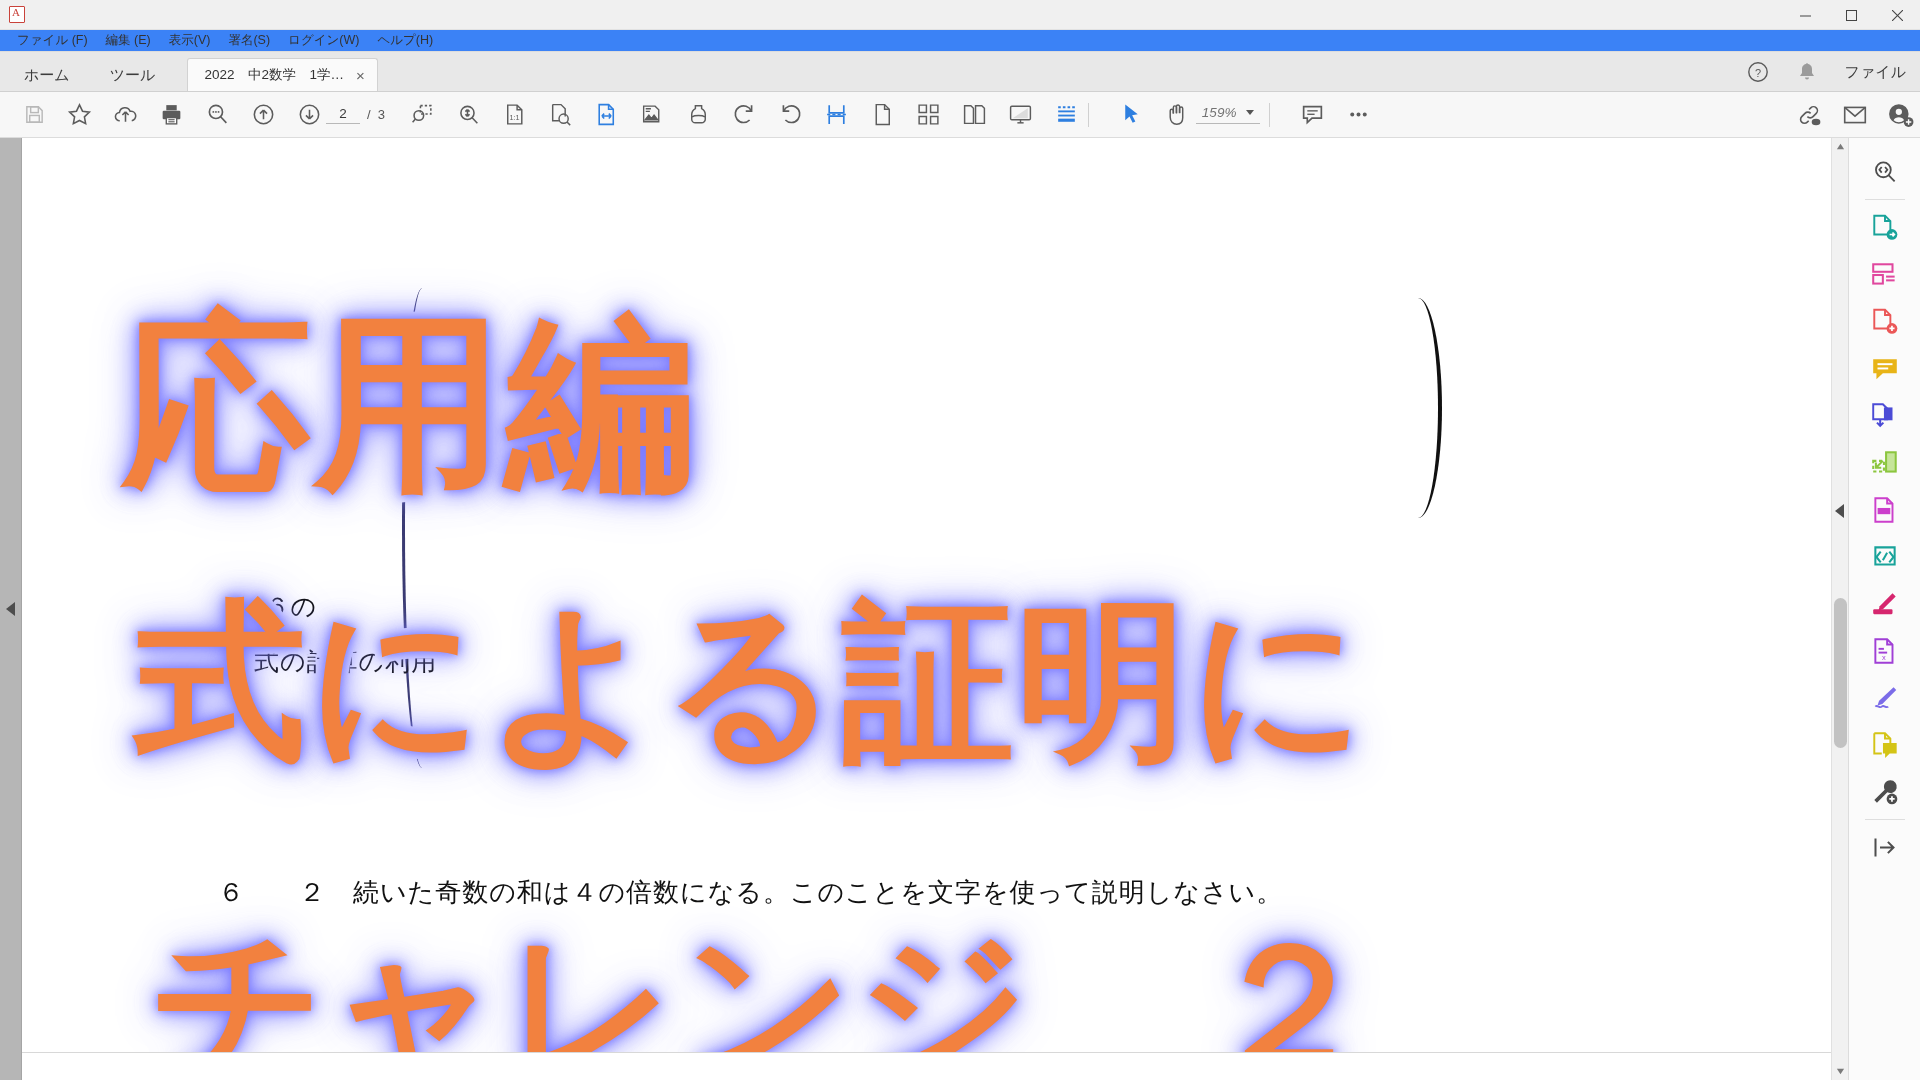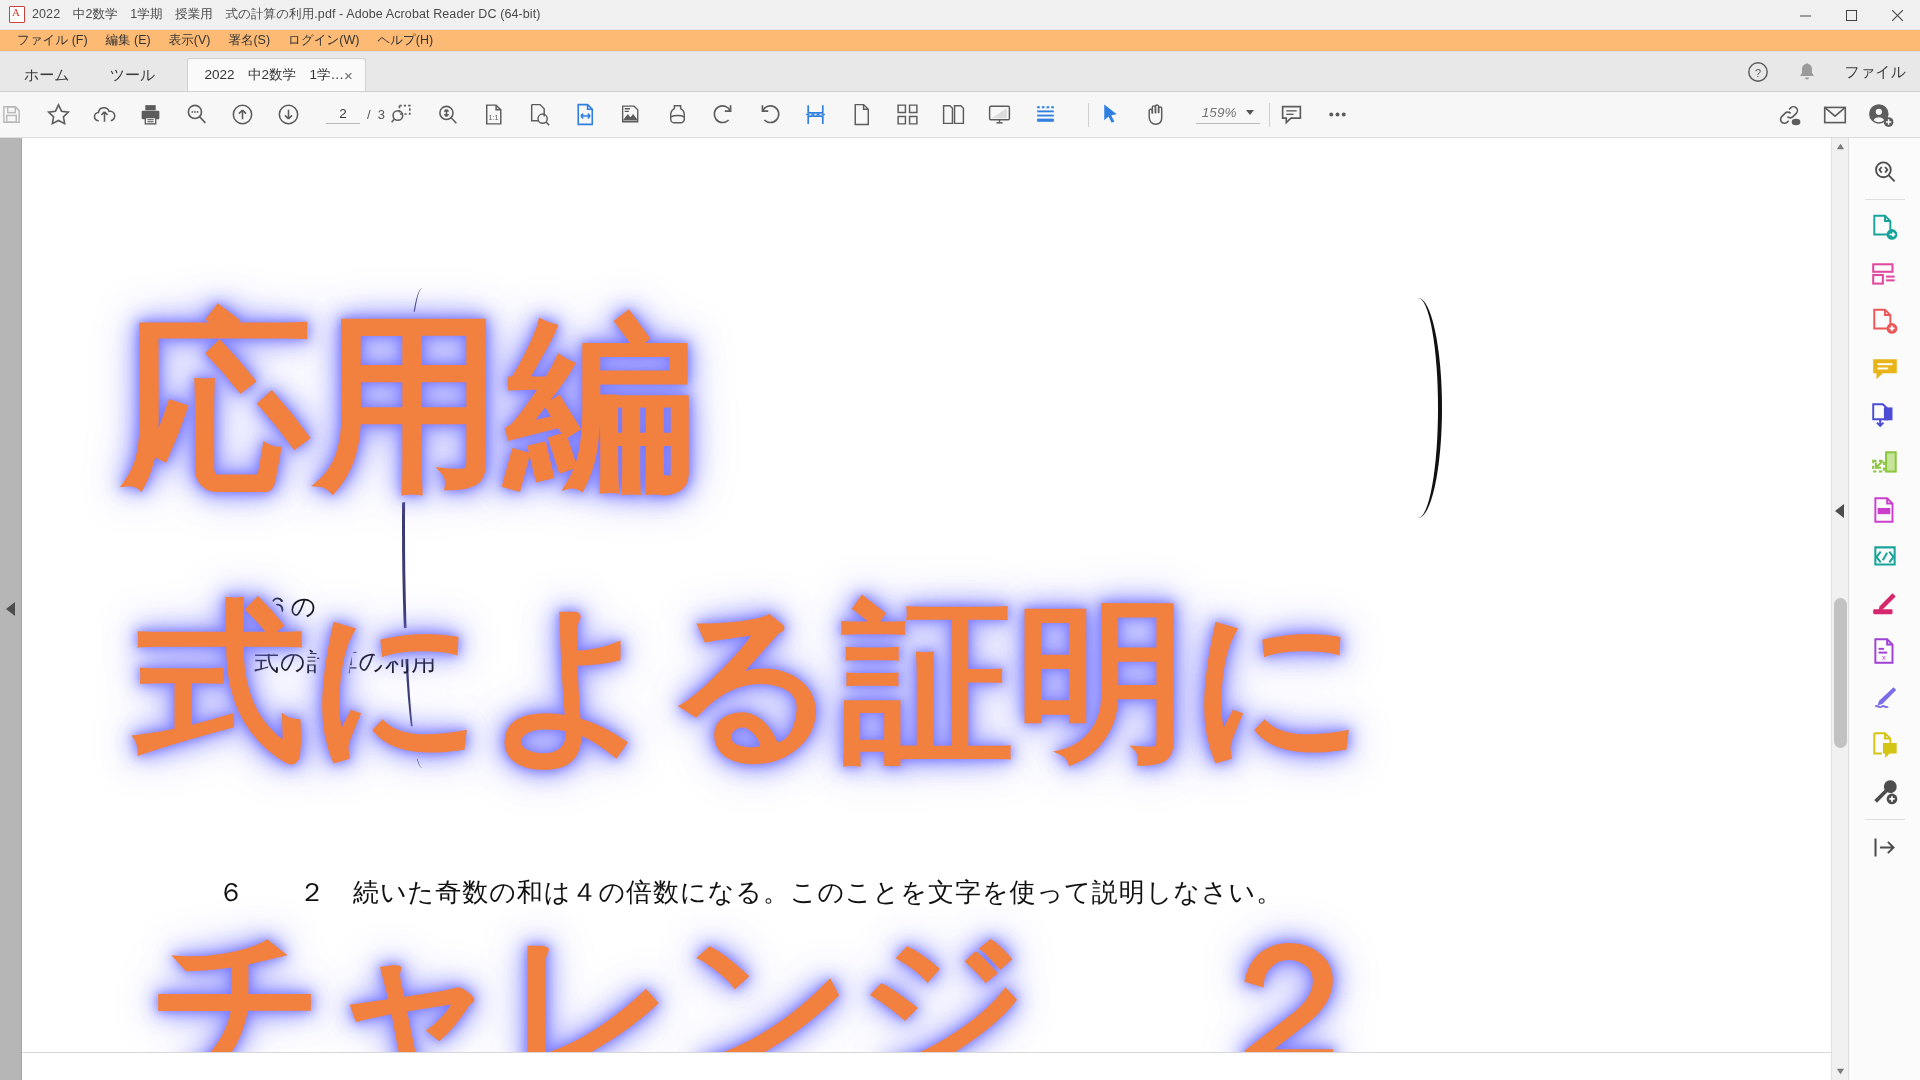--- a/index.html
+++ b/index.html
@@ -32,60 +32,60 @@
   }
   .winbtns { position: absolute; right: 0; top: 0; height: 30px; display: flex; }
   .winbtn {
     width: 46px; height: 30px; display: flex; align-items: center; justify-content: center;
     color: #444; font-size: 13px;
   }
   .winbtn svg { display: block; }
 
   
   .menubar {
-    height: 22px; background: #fdba74; display: flex; align-items: center;
+    height: 22px; background: #3b82f6; display: flex; align-items: center;
     padding-left: 8px; gap: 0px;
     border-bottom: 1px solid #dddddd;
   }
   .menuitem {
     font-size: 12.5px; color: #333; padding: 2px 9px; white-space: nowrap;
   }
 
   
   .tabstrip {
     height: 40px; background: #e8e8e8; display: flex; align-items: flex-end;
     position: relative; border-bottom: 1px solid #d0d0d0;
   }
   .navtab {
     height: 32px; display: flex; align-items: center; justify-content: center;
     font-size: 15px; color: #3c3c3c; padding: 0 20px; white-space: nowrap;
   }
   .navtab.first { padding-left: 24px; }
   .doctab {
     height: 33px; background: #fafafa; border: 1px solid #d2d2d2; border-bottom: none;
     border-radius: 3px 3px 0 0;
-    display: flex; align-items: center; 
+    display: flex; align-items: center; gap: 12px;
     padding: 0 12px 0 16px; margin-left: 12px;
     font-size: 13.5px; color: #333; white-space: nowrap;
     max-width: 200px;
   }
   .doctab-close { color: #666; font-size: 15px; line-height: 1; }
   .tabright {
     position: absolute; right: 14px; top: 0; height: 40px;
     display: flex; align-items: center; gap: 28px;
   }
   .tabright .lbl { font-size: 15px; color: #3c3c3c; }
   .icon-btn { display: flex; align-items: center; justify-content: center; }
 
   
   .toolbar {
     height: 46px; background: #f7f7f7; border-bottom: 1px solid #dcdcdc;
     display: flex; align-items: center; position: relative;
   }
-  .tool { width: 46px; height: 46px; display:flex; align-items:center; justify-content:flex-start; flex:none; }
+  .tool { width: 46px; height: 46px; display:flex; align-items:center; justify-content:flex-end; flex:none; }
   .tool svg { display: block; }
   .sep { width: 1px; height: 24px; background: #d0d0d0; margin: 0 9px; flex: none; }
   .pagebox {
     display: flex; align-items: center; gap: 7px; margin: 0 4px;
     font-size: 13.5px; color: #3a3a3a; flex: none;
   }
   .pagenum {
     width: 34px; text-align: center; border: none; border-bottom: 1px solid #b8b8b8;
     background: transparent; font-size: 13.5px; color: #3a3a3a; padding-bottom: 2px;
     font-family: "Liberation Sans", sans-serif;
@@ -193,21 +193,20 @@
   .pagebottom {
     position: absolute; left: 0; right: 17px; bottom: 0; height: 28px;
     background: #ffffff; border-top: 1px solid #d8d8d8;
   }
 </style>
 </head>
 <body>
 
 <div class="titlebar">
   <div class="tb-icon"></div>
-  <div class="tb-title">2022　中2数学　1学期　授業用　式の計算の利用.pdf - Adobe Acrobat Reader DC (64-bit)</div>
   <div class="winbtns">
     <div class="winbtn">
       <svg width="11" height="11" viewBox="0 0 11 11">
           <line x1="0" y1="6" x2="11" y2="6" stroke="#444" stroke-width="1"></line>
         </svg>
     </div>
     <div class="winbtn">
       <svg width="11" height="11" viewBox="0 0 11 11">
           <rect x="0.5" y="0.5" width="10" height="10" fill="none" stroke="#444" stroke-width="1"></rect>
         </svg>

